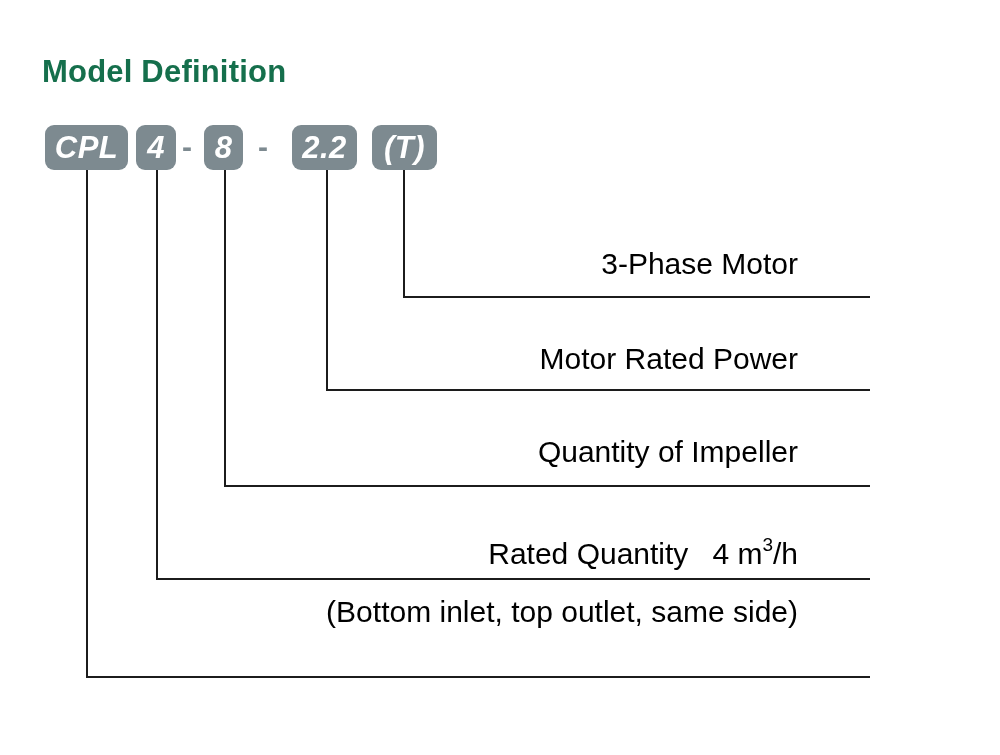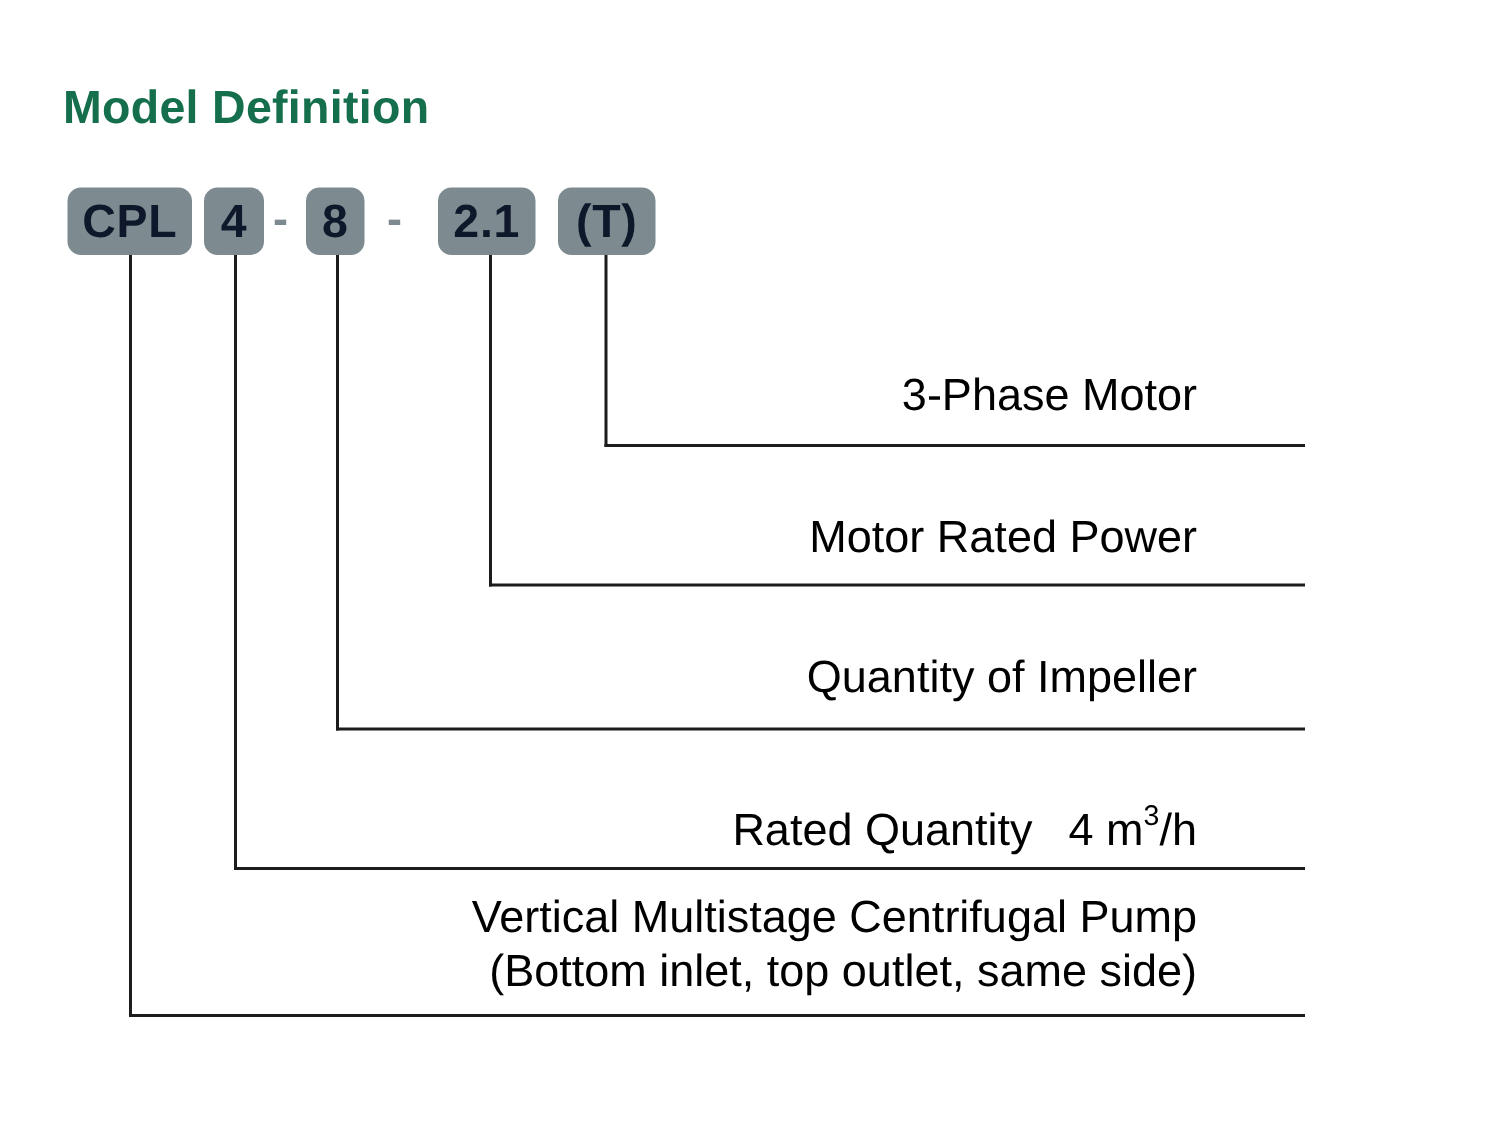--- a/index.html
+++ b/index.html
@@ -24,26 +24,27 @@
     font-weight: 700;
     color: #156f4c;
     letter-spacing: 0.2px;
   }
   .badge {
     position: absolute;
     top: 125px;
     height: 45px;
     background: #7d8a90;
     border-radius: 9px;
-    color: #0f172a;
+    color: #ffffff;
     font-size: 31px;
     font-weight: 700;
     text-align: center;
     line-height: 45px;
     letter-spacing: 0.5px;
+    font-style: italic;
   }
   .badge-cpl   { left: 45px;  width: 83px; }
   .badge-cap   { left: 136px; width: 40px; }
   .badge-imp   { left: 204px; width: 39px; }
   .badge-power { left: 292px; width: 65px; }
   .badge-phase { left: 372px; width: 65px; }
   .sep {
     position: absolute;
     top: 125px;
     height: 45px;
@@ -93,33 +94,32 @@
 
 <div class="stage">
 
   <div class="title">Model Definition</div>
 
   <div class="badge badge-cpl">CPL</div>
   <div class="badge badge-cap">4</div>
   <div class="sep sep-1">-</div>
   <div class="badge badge-imp">8</div>
   <div class="sep sep-2">-</div>
-  <div class="badge badge-power">2.1</div>
+  <div class="badge badge-power">2.2</div>
   <div class="badge badge-phase">(T)</div>
 
   <div class="elbow elbow-0"></div>
   <div class="elbow elbow-1"></div>
   <div class="elbow elbow-2"></div>
   <div class="elbow elbow-3"></div>
   <div class="elbow elbow-4"></div>
 
   <div class="lbl lbl-0">3-Phase Motor</div>
   <div class="lbl lbl-2">Quantity of Impeller</div>
   <div class="lbl lbl-1">Motor Rated Power</div>
   <div class="lbl lbl-3">
     <span>Rated Quantity</span><span class="cap-gap">4 m</span><span class="sup3">3</span><span>/h</span>
   </div>
   <div class="lbl lbl-4">
-    <div>Vertical Multistage Centrifugal Pump</div>
     <div>(Bottom inlet, top outlet, same side)</div>
   </div>
 
 </div>
 
 </body></html>

